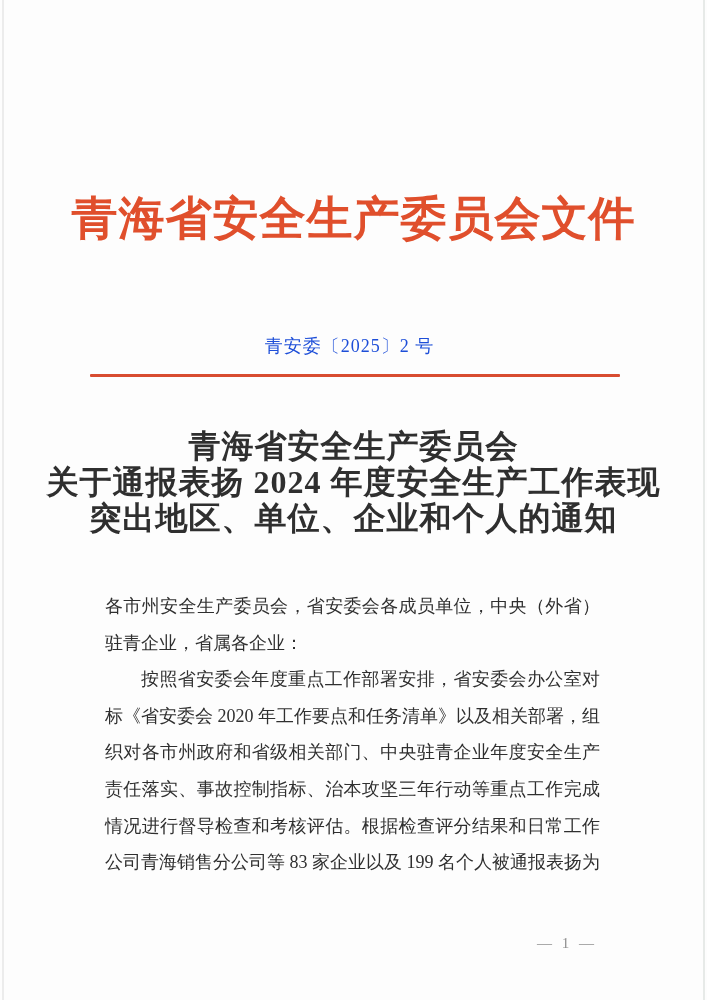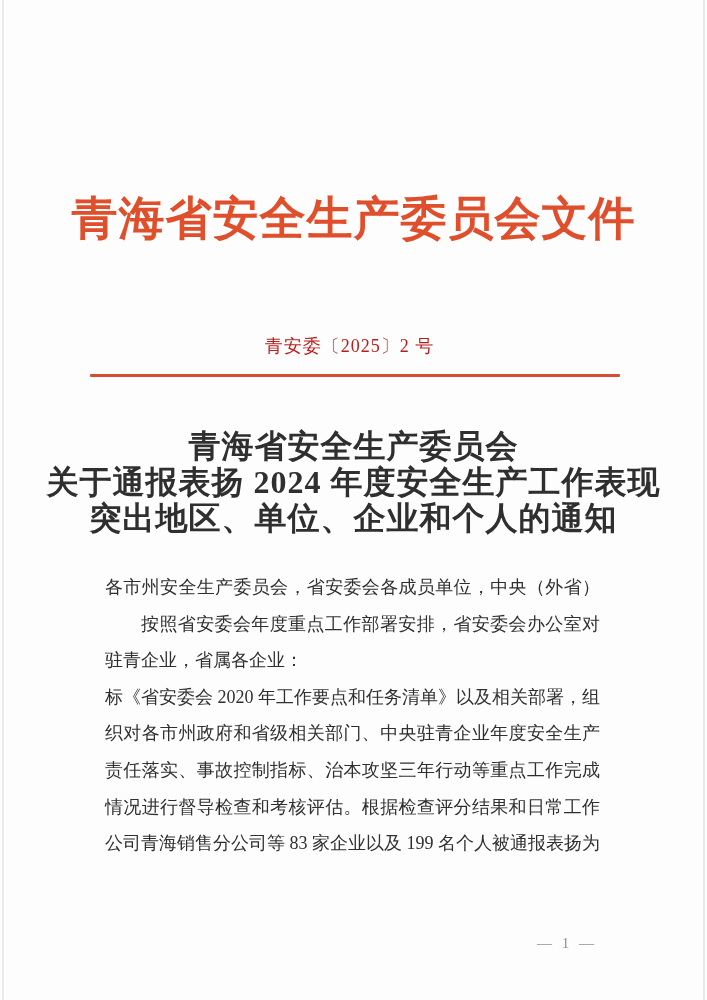--- a/index.html
+++ b/index.html
@@ -27,38 +27,38 @@
     font-size:46px;font-weight:bold;
     letter-spacing:1px;
     color:var(--header-red);
     white-space:nowrap;
   }
   .doc-number{
     position:absolute;top:334px;left:0;right:8px;
     text-align:center;
     font-size:18px;
     letter-spacing:1px;
-    color:#b91c1c;
+    color:#1d4ed8;
   }
   .red-rule{
     position:absolute;top:374px;left:90px;
     width:530px;height:3px;
     background:var(--rule-red);
     border-radius:1px;
   }
   .subject{
     position:absolute;top:428px;left:0;right:0;
     text-align:center;
     font-size:32px;font-weight:bold;
     line-height:36px;
     letter-spacing:1px;
     color:var(--text-black);
   }
   .body-text{
-    position:absolute;top:569px;left:105px;
+    position:absolute;top:588px;left:105px;
     width:495px;
     font-size:18px;
     line-height:36.6px;
     color:var(--text-black);
   }
   .body-line{
     text-align:justify;
     white-space:normal;
   }
   .body-line.just{ text-align-last:justify; }
@@ -86,22 +86,22 @@
   <div class="red-rule"></div>
 
   <div class="subject">
       <div class="subject-line">青海省安全生产委员会</div>
       <div class="subject-line">关于通报表扬 2024 年度安全生产工作表现</div>
       <div class="subject-line">突出地区、单位、企业和个人的通知</div>
     </div>
 
   <div class="body-text">
       <div class="body-line just">各市州安全生产委员会，省安委会各成员单位，中央（外省）</div>
+      <div class="body-line lastline">驻青企业，省属各企业：</div>
       <div class="body-line just indent">按照省安委会年度重点工作部署安排，省安委会办公室对</div>
-      <div class="body-line lastline">驻青企业，省属各企业：</div>
       <div class="body-line just">标《省安委会 2020 年工作要点和任务清单》以及相关部署，组</div>
       <div class="body-line just">织对各市州政府和省级相关部门、中央驻青企业年度安全生产</div>
       <div class="body-line just">责任落实、事故控制指标、治本攻坚三年行动等重点工作完成</div>
       <div class="body-line just">情况进行督导检查和考核评估。根据检查评分结果和日常工作</div>
       <div class="body-line lastline">公司青海销售分公司等 83 家企业以及 199 名个人被通报表扬为</div>
     </div>
 
   <div class="page-num">— 1 —</div>
 </div>
 

